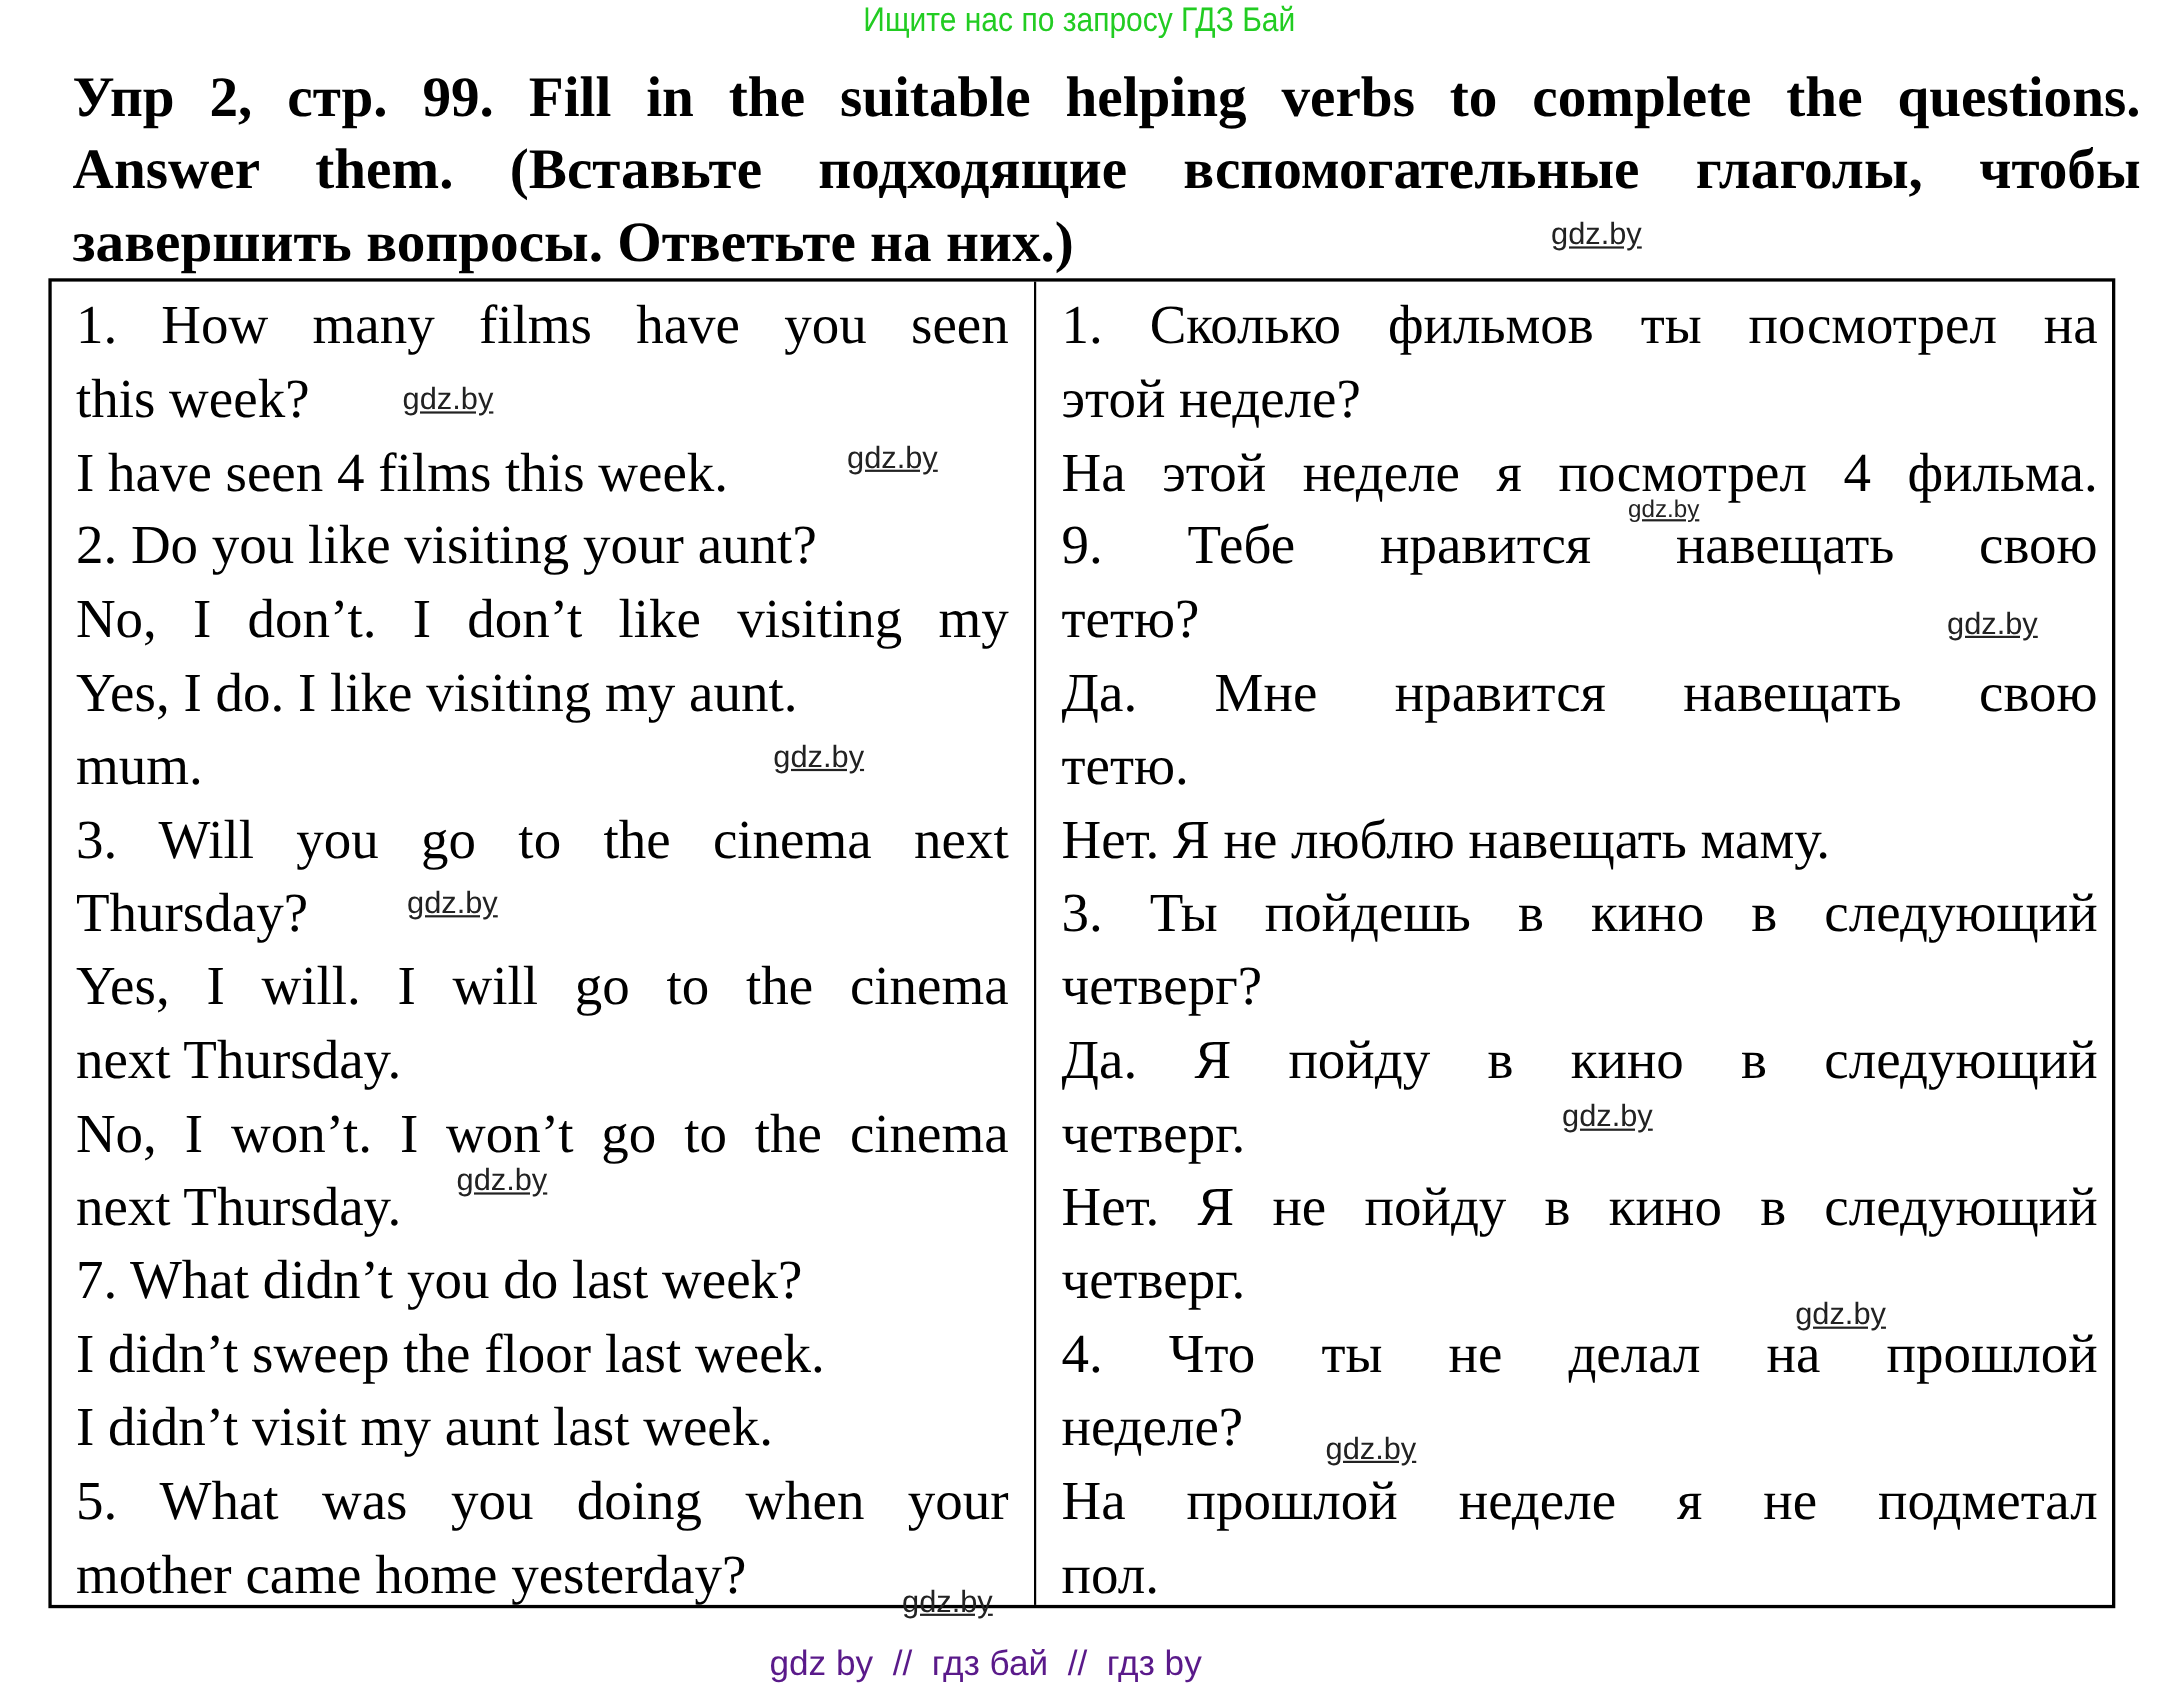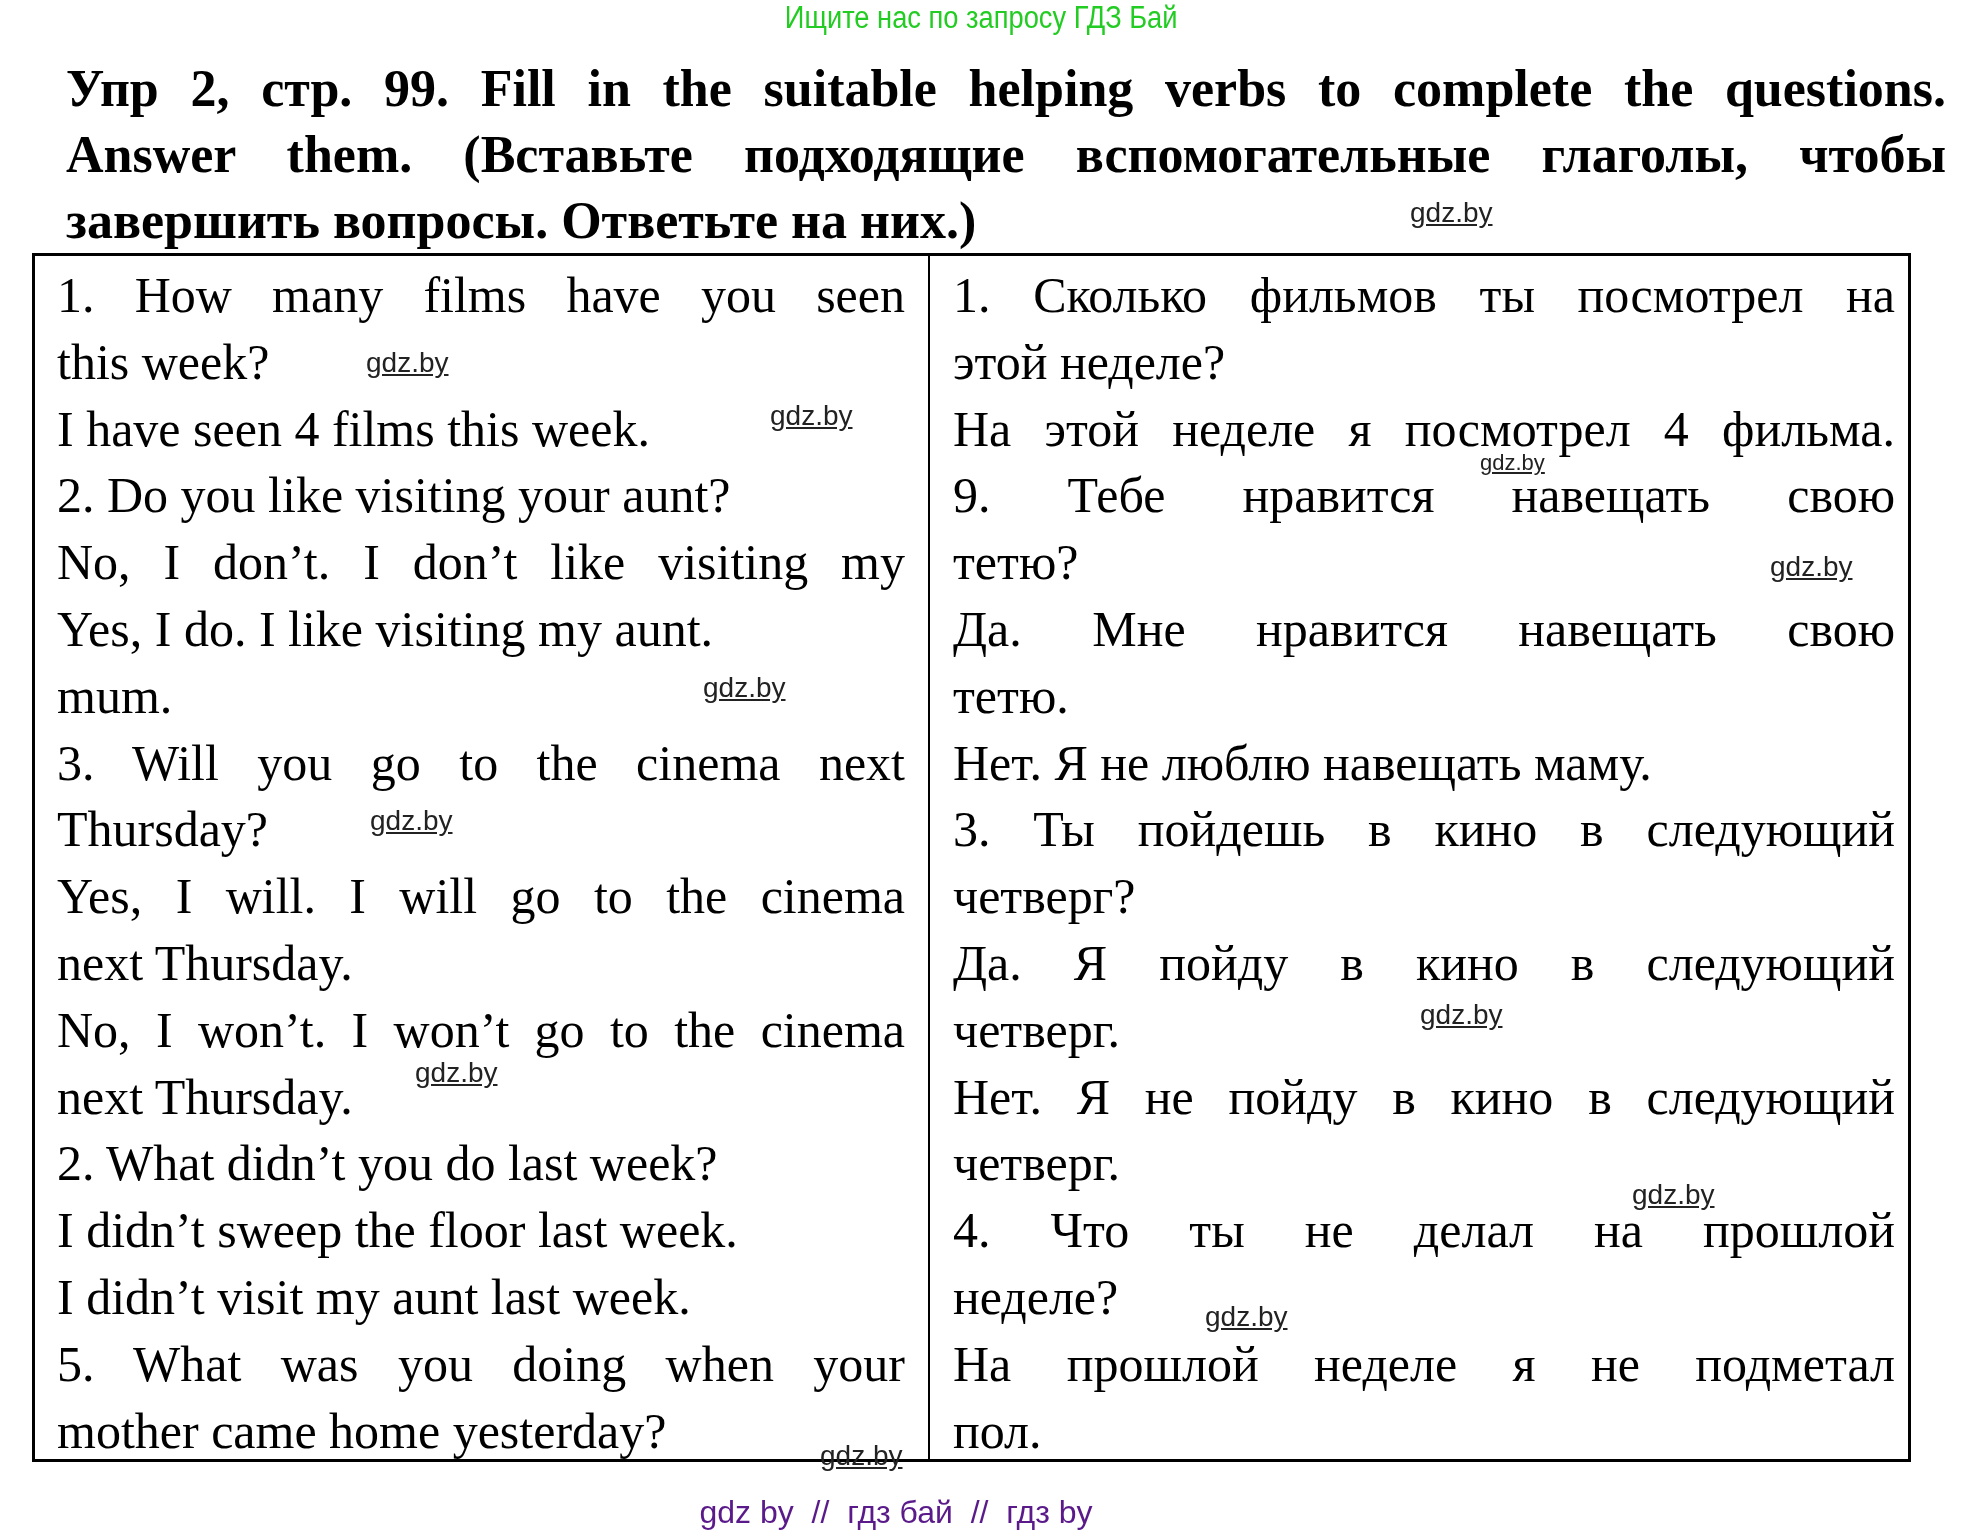--- a/index.html
+++ b/index.html
@@ -10,21 +10,21 @@
     transform: scaleX(0.88); transform-origin: 990px 0; line-height: 36px;
   }
   .heading {
     position: absolute; left: 46px; top: 56px; width: 1880px;
     font-family: "Liberation Serif", serif; font-weight: bold; font-size: 52px;
     line-height: 66px; color: #000000; text-align: justify; text-align-last: left; margin-left: 20px;
   }
   .heading .hl { display: block; white-space: nowrap; }
   .hl1, .hl2 { text-align: justify; text-align-last: justify; }
   .table {
-    position: absolute; left: 32px; top: 253px; width: 1879px; height: 1209px;
+    position: absolute; left: 44px; top: 253px; width: 1879px; height: 1209px;
     border: 3px solid #000; box-sizing: border-box;
   }
   .divider { position: absolute; left: 893px; top: 0; bottom: 0; width: 2px; background: #000; }
   .col { position: absolute; top: 6px; font-family: "Liberation Serif", serif; font-size: 50px; color: #000; }
   .col-left { left: 22px; width: 848px; }
   .col-right { left: 918px; width: 942px; }
   .line { height: 66.8px; line-height: 66.8px; white-space: nowrap; overflow: visible; }
   .line.j { text-align: justify; text-align-last: justify; white-space: normal; }
   .wm {
     position: absolute; font-family: "Liberation Sans", sans-serif; font-size: 28px; color: #222;
@@ -59,21 +59,21 @@
     <div class="line">2. Do you like visiting your aunt?</div>
     <div class="line j">No, I don’t. I don’t like visiting my</div>
     <div class="line">Yes, I do. I like visiting my aunt.</div>
     <div class="line">mum.</div>
     <div class="line j">3. Will you go to the cinema next</div>
     <div class="line">Thursday?</div>
     <div class="line j">Yes, I will. I will go to the cinema</div>
     <div class="line">next Thursday.</div>
     <div class="line j">No, I won’t. I won’t go to the cinema</div>
     <div class="line">next Thursday.</div>
-    <div class="line">2. What didn’t you do last week?</div>
+    <div class="line">7. What didn’t you do last week?</div>
     <div class="line">I didn’t sweep the floor last week.</div>
     <div class="line">I didn’t visit my aunt last week.</div>
     <div class="line j">5. What was you doing when your</div>
     <div class="line">mother came home yesterday?</div>
   </div>
 
   <div class="col col-right">
     <div class="line j">1. Сколько фильмов ты посмотрел на</div>
     <div class="line">этой неделе?</div>
     <div class="line j">На этой неделе я посмотрел 4 фильма.</div>

